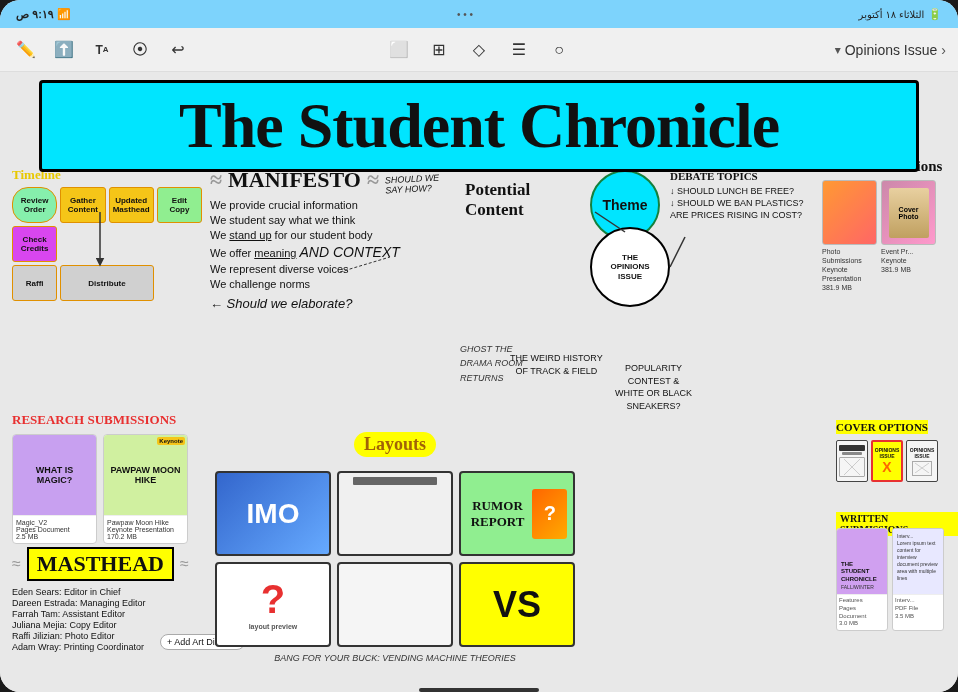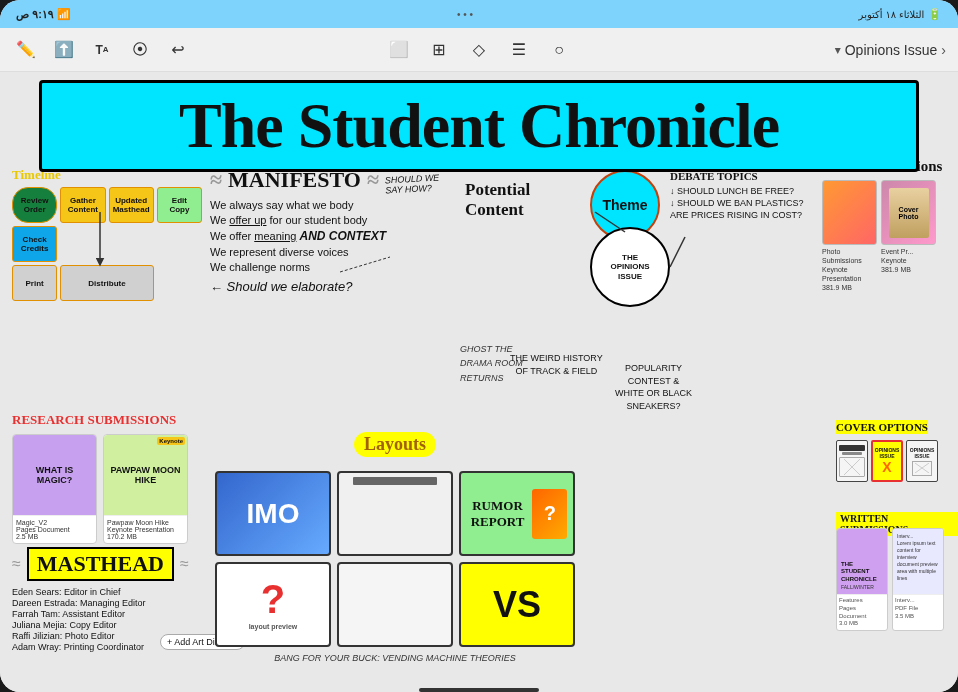--- a/index.html
+++ b/index.html
@@ -143,21 +143,21 @@
     }
     .manifesto-line .underline { text-decoration: underline; }
     .should-elaborate {
       font-size: 13px; color: #111; font-style: italic; margin-top: 6px;
     }
     .theme-bubble {
       position: absolute; top: 98px; left: 590px;
       background: #00e5ff; border-radius: 50%; width: 70px; height: 70px;
       display: flex; align-items: center; justify-content: center;
       font-size: 9px; font-weight: 700; text-align: center; color: #111;
-      border: 2px solid #c2410c;
+      border: 2px solid #15803d;
     }
     .opinions-bubble {
       position: absolute; top: 155px; left: 590px;
       background: #fff; border-radius: 50%; width: 80px; height: 80px;
       display: flex; align-items: center; justify-content: center;
       font-size: 8px; font-weight: 700; text-align: center; color: #111;
       border: 2px solid #000;
     }
 
     
@@ -330,38 +330,39 @@
     <div class="main-title">
       <span>The Student Chronicle</span>
     </div>
 
     <div class="timeline-section section">
       <div class="section-label">
         <span>Timeline</span>
       </div>
       <div class="timeline-grid">
         <div class="timeline-cell yellow" style="grid-column:2/3; grid-row:1; font-size:8px;">Gather Content</div>
-        <div class="timeline-cell" style="background:#15803d;border-radius:16px;">Review Order</div>
+        <div class="timeline-cell" style="background:#86efac;border-radius:16px;">Review Order</div>
         <div class="timeline-cell yellow">Updated Masthead</div>
         <div class="timeline-cell green">Edit Copy</div>
-        <div class="timeline-cell" style="background:#0ea5e9;">Check Credits</div>
-        <div class="timeline-cell" style="background:#d0d0d0; grid-column:1/2;">Print</div>
+        <div class="timeline-cell" style="background:#d946ef;">Check Credits</div>
+        <div class="timeline-cell" style="background:#d0d0d0; grid-column:1/2;">Raffi</div>
         <div class="timeline-cell" style="background:#d0d0d0; grid-column:2/4;">Distribute</div>
       </div>
     </div>
 
     <div class="manifesto-section section">
       <div class="manifesto-title">
         <span style="color:#999;">≈</span>
         <span>MANIFESTO</span>
         <span style="color:#999;">≈</span>
       </div>
-      <div class="manifesto-line">We always say what we body</div>
-      <div class="manifesto-line">We <span class="underline">offer up</span> for our student body</div>
-      <div class="manifesto-line">We offer <span class="underline">meaning</span> <span style="font-style:italic; font-size:12px;font-weight:bold;">AND CONTEXT</span></div>
+      <div class="manifesto-line">We provide crucial information</div>
+      <div class="manifesto-line">We student say what we think</div>
+      <div class="manifesto-line">We <span class="underline">stand up</span> for our student body</div>
+      <div class="manifesto-line">We offer <span class="underline">meaning</span> <span style="font-style:italic; font-size:14px;">AND CONTEXT</span></div>
       <div class="manifesto-line">We represent diverse voices</div>
       <div class="manifesto-line">We challenge norms</div>
       <div class="should-elaborate" style="position:relative; margin-top:6px;">
         ← Should we elaborate?
       </div>
     </div>
 
     <div style="position:absolute; top:102px; left:385px; font-size:9px; font-style:italic; color:#111; transform:rotate(-3deg);">
       SHOULD WE<br>SAY HOW?
     </div>

